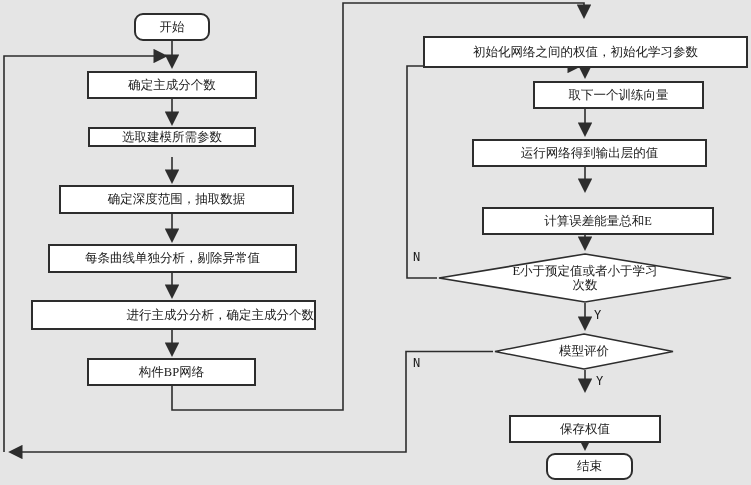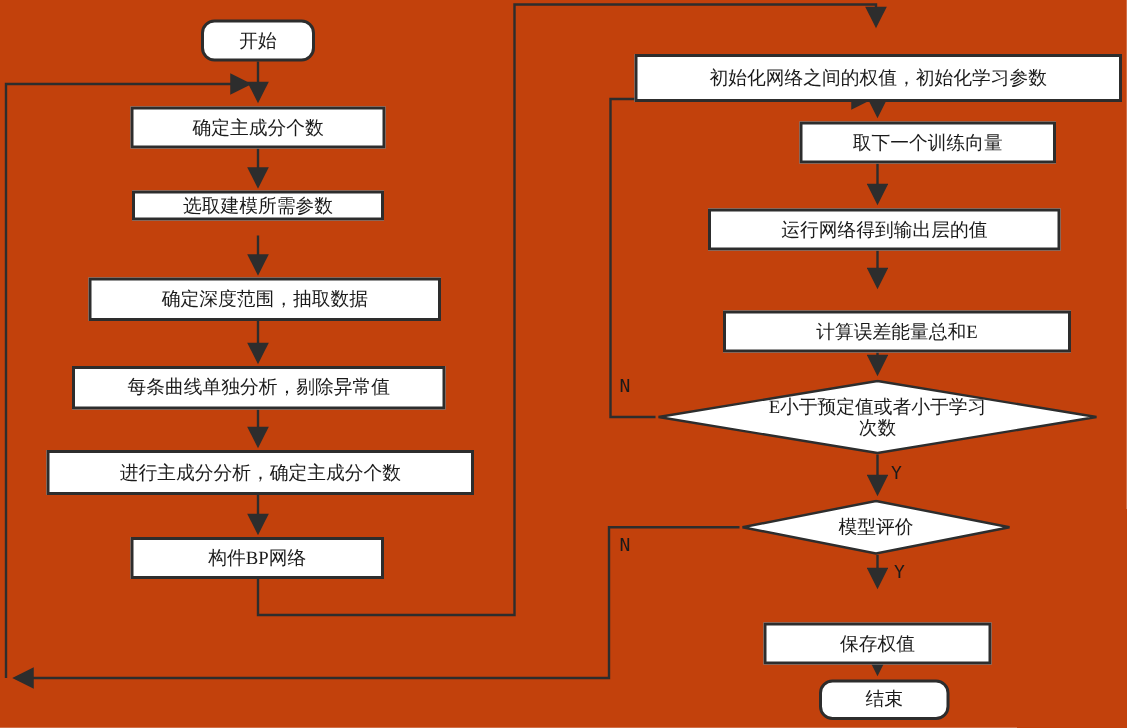--- a/index.html
+++ b/index.html
@@ -1,19 +1,19 @@
 <!DOCTYPE html>
 <html><head>
 <meta charset="utf-8">
 <style>
   html,body{margin:0;padding:0;}
   .canvas{
     position:relative;
     width:751px;height:485px;
-    background:#c2410c;
+    background:#e5e5e5;
     font-family:"Liberation Serif", serif;
     overflow:hidden;
   }
   .wires{position:absolute;left:0;top:0;width:751px;height:485px;}
   .node{
     position:absolute;
     box-sizing:border-box;
     background:#ffffff;
     border:2px solid #2d2d2d;
     display:flex;align-items:center;justify-content:center;
@@ -88,21 +88,21 @@
   </div>
 
   <div class="node" style="left:59px;top:185px;width:235px;height:29px;">
     <span>确定深度范围，抽取数据</span>
   </div>
 
   <div class="node" style="left:48px;top:244px;width:249px;height:29px;">
     <span>每条曲线单独分析，剔除异常值</span>
   </div>
 
-  <div class="node" style="left:31px;top:300px;width:285px;height:30px;">
+  <div class="node" style="left:31px;top:300px;width:285px;height:30px;justify-content:flex-end;">
     <span>进行主成分分析，确定主成分个数</span>
   </div>
 
   <div class="node" style="left:87px;top:358px;width:169px;height:28px;">
     <span>构件BP网络</span>
   </div>
 
   <div class="node" style="left:423px;top:20px;width:325px;height:32px;margin-top:16px;">
     <span>初始化网络之间的权值，初始化学习参数</span>
   </div>

